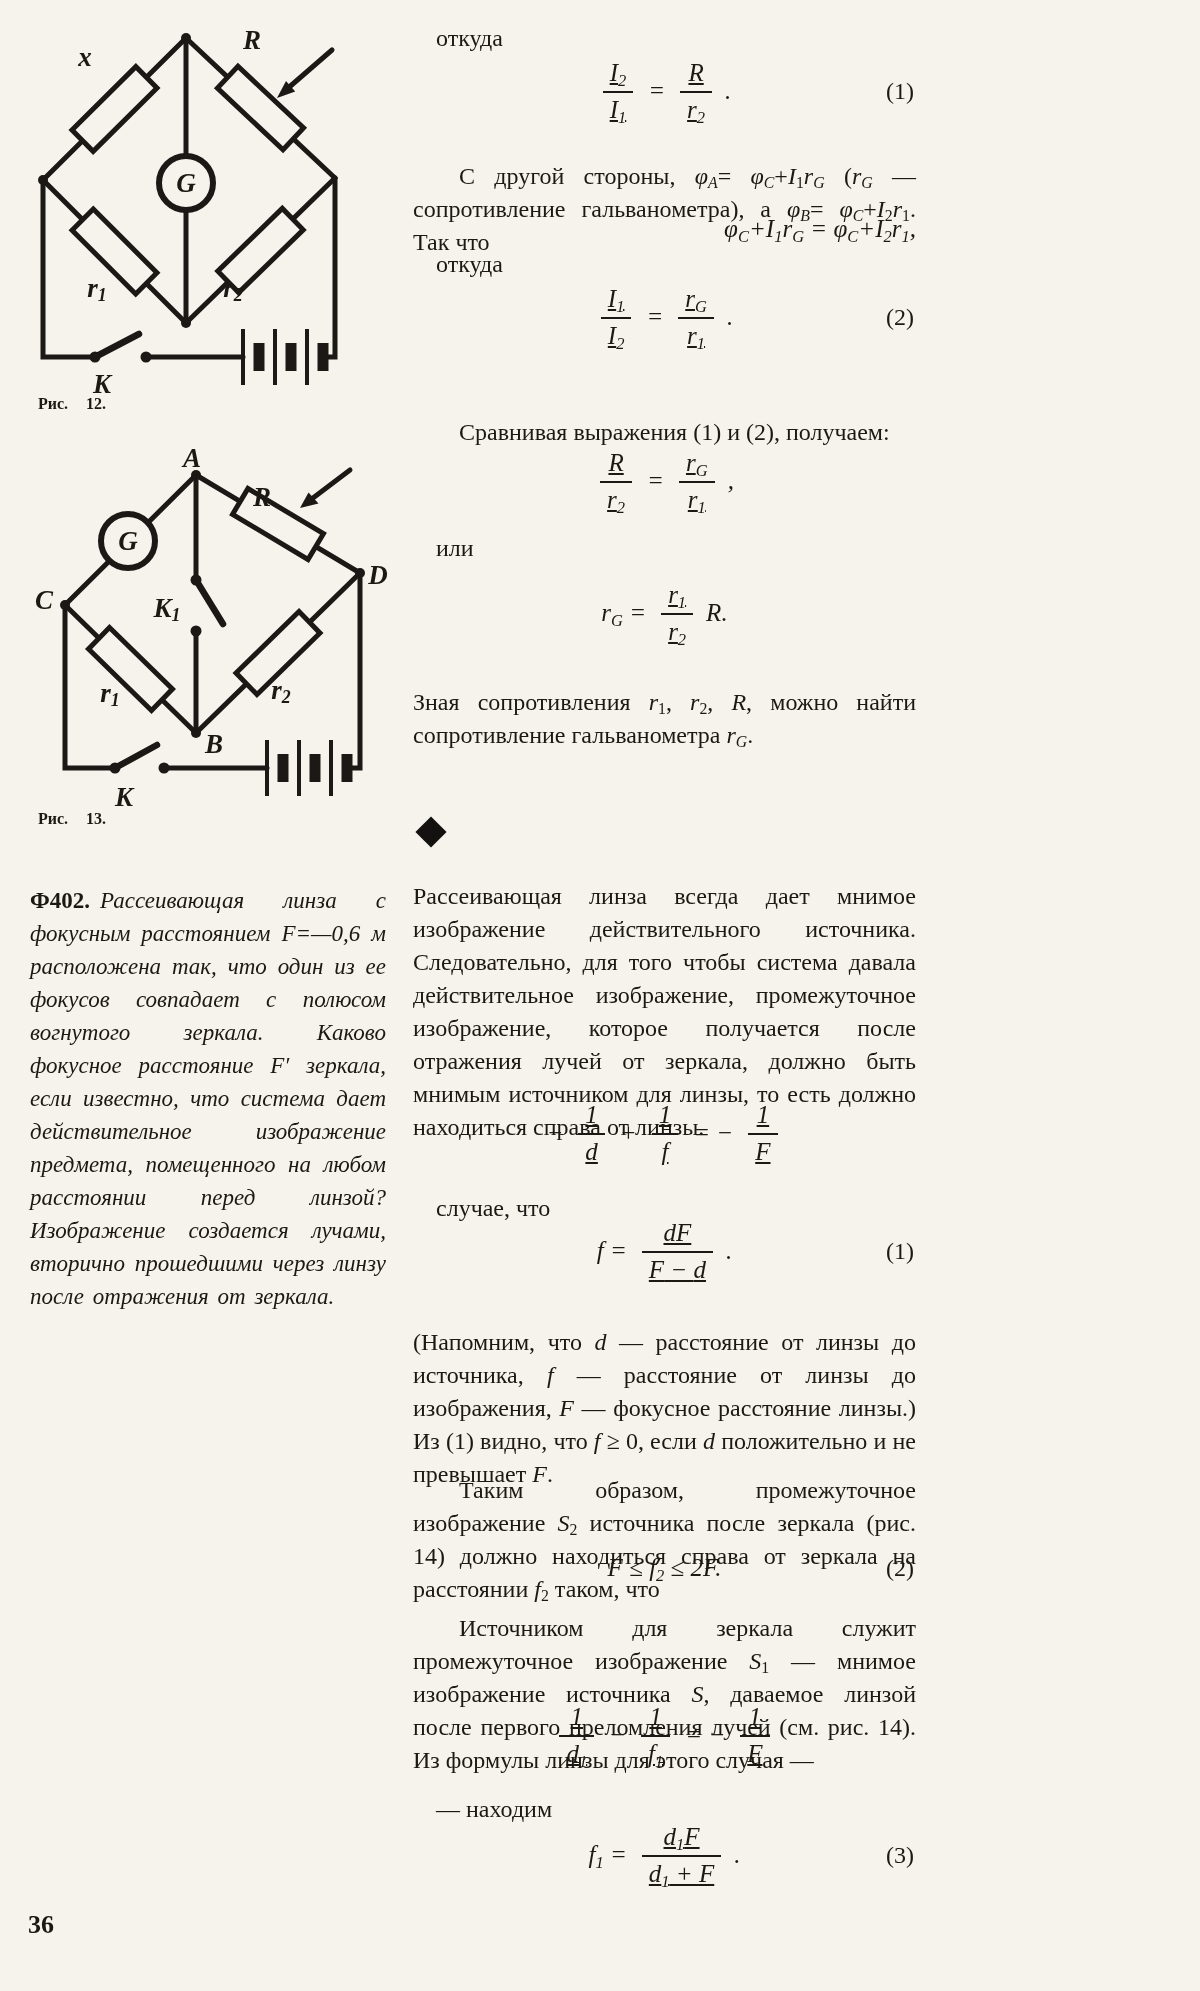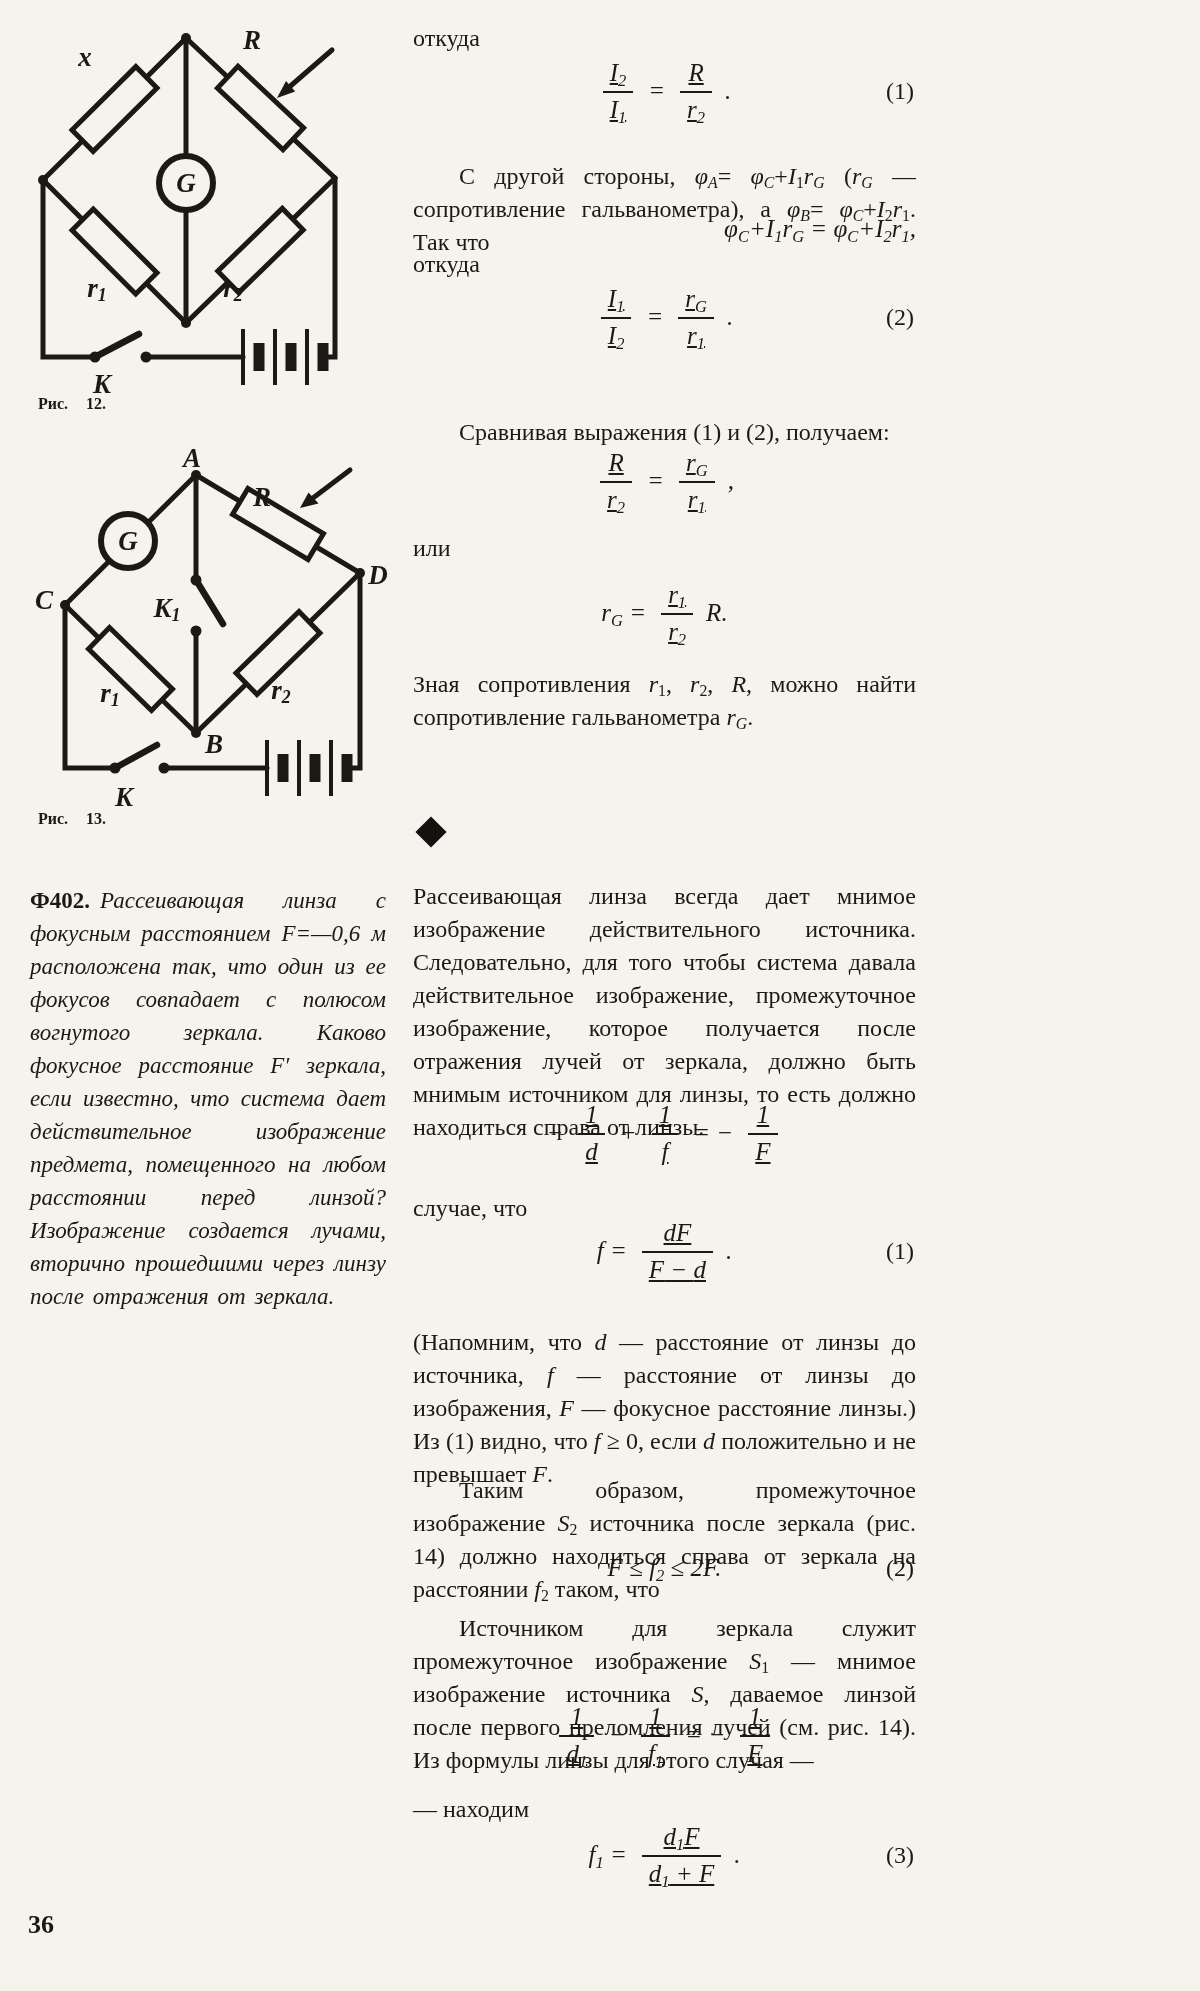--- a/index.html
+++ b/index.html
@@ -4,21 +4,21 @@
 <style>
   html,body{margin:0;padding:0;background:#e8e6df;}
   .page{
     position:relative;width:1200px;height:1991px;margin:0 auto;
     background:#f5f3ec;color:#1c1813;overflow:hidden;
     font-family:"Liberation Serif","DejaVu Serif",serif;
   }
   .abs{position:absolute;}
   
   .rcol{left:413px;width:503px;font-size:24px;line-height:33px;text-align:justify;}
-  .rline{left:413px;font-size:24px;line-height:33px;}
+  .rline{left:436px;font-size:24px;line-height:33px;}
   .ind{text-indent:46px;margin-top:20px;}
   .problem{left:30px;width:356px;font-size:23px;line-height:33px;text-align:justify;}
   .prob-id{font-weight:bold;margin-right:10px;}
   .prob-text{font-style:italic;word-spacing:3px;}
   .figcap{font-weight:bold;font-size:16px;word-spacing:14px;}
   .pagenum{font-weight:bold;font-size:26px;}
   sub{font-size:66%;line-height:0;vertical-align:-0.28em;font-style:inherit;}
   
   .eq{
     position:absolute;left:413px;width:503px;
@@ -238,21 +238,21 @@
     <span class="ebody">
       <span class="lead"><i>r</i><sub><i>G</i></sub> =</span>
       <span class="frac">
           <span class="fn"><i>r</i><sub>1</sub></span>
           <span class="fd"><i>r</i><sub>2</sub></span>
         </span>
       <span class="tail"><i>R</i>.</span>
     </span>
   </div>
 
-  <div class="abs rcol" style="top:668px">Зная сопротивления <i>r</i><sub>1</sub>, <i>r</i><sub>2</sub>, <i>R</i>, можно найти сопротивление гальванометра <i>r</i><sub><i>G</i></sub>.</div>
+  <div class="abs rcol" style="top:686px">Зная сопротивления <i>r</i><sub>1</sub>, <i>r</i><sub>2</sub>, <i>R</i>, можно найти сопротивление гальванометра <i>r</i><sub><i>G</i></sub>.</div>
 
   <div class="diamond" style="left:420px;top:821px"></div>
 
   <div class="abs rcol" style="top:880px">
     <span>Рассеивающая линза всегда дает мнимое изображение действительного источника. Следовательно, для того чтобы система давала действительное изображение, промежуточное изображение, которое получается после отражения лучей от зеркала, должно быть мнимым источником для линзы, то есть должно находиться справа от линзы.</span>
   </div>
 
   <div class="eq" style="top:1100px">
     <span class="ebody">
       <span class="lead">−</span>

